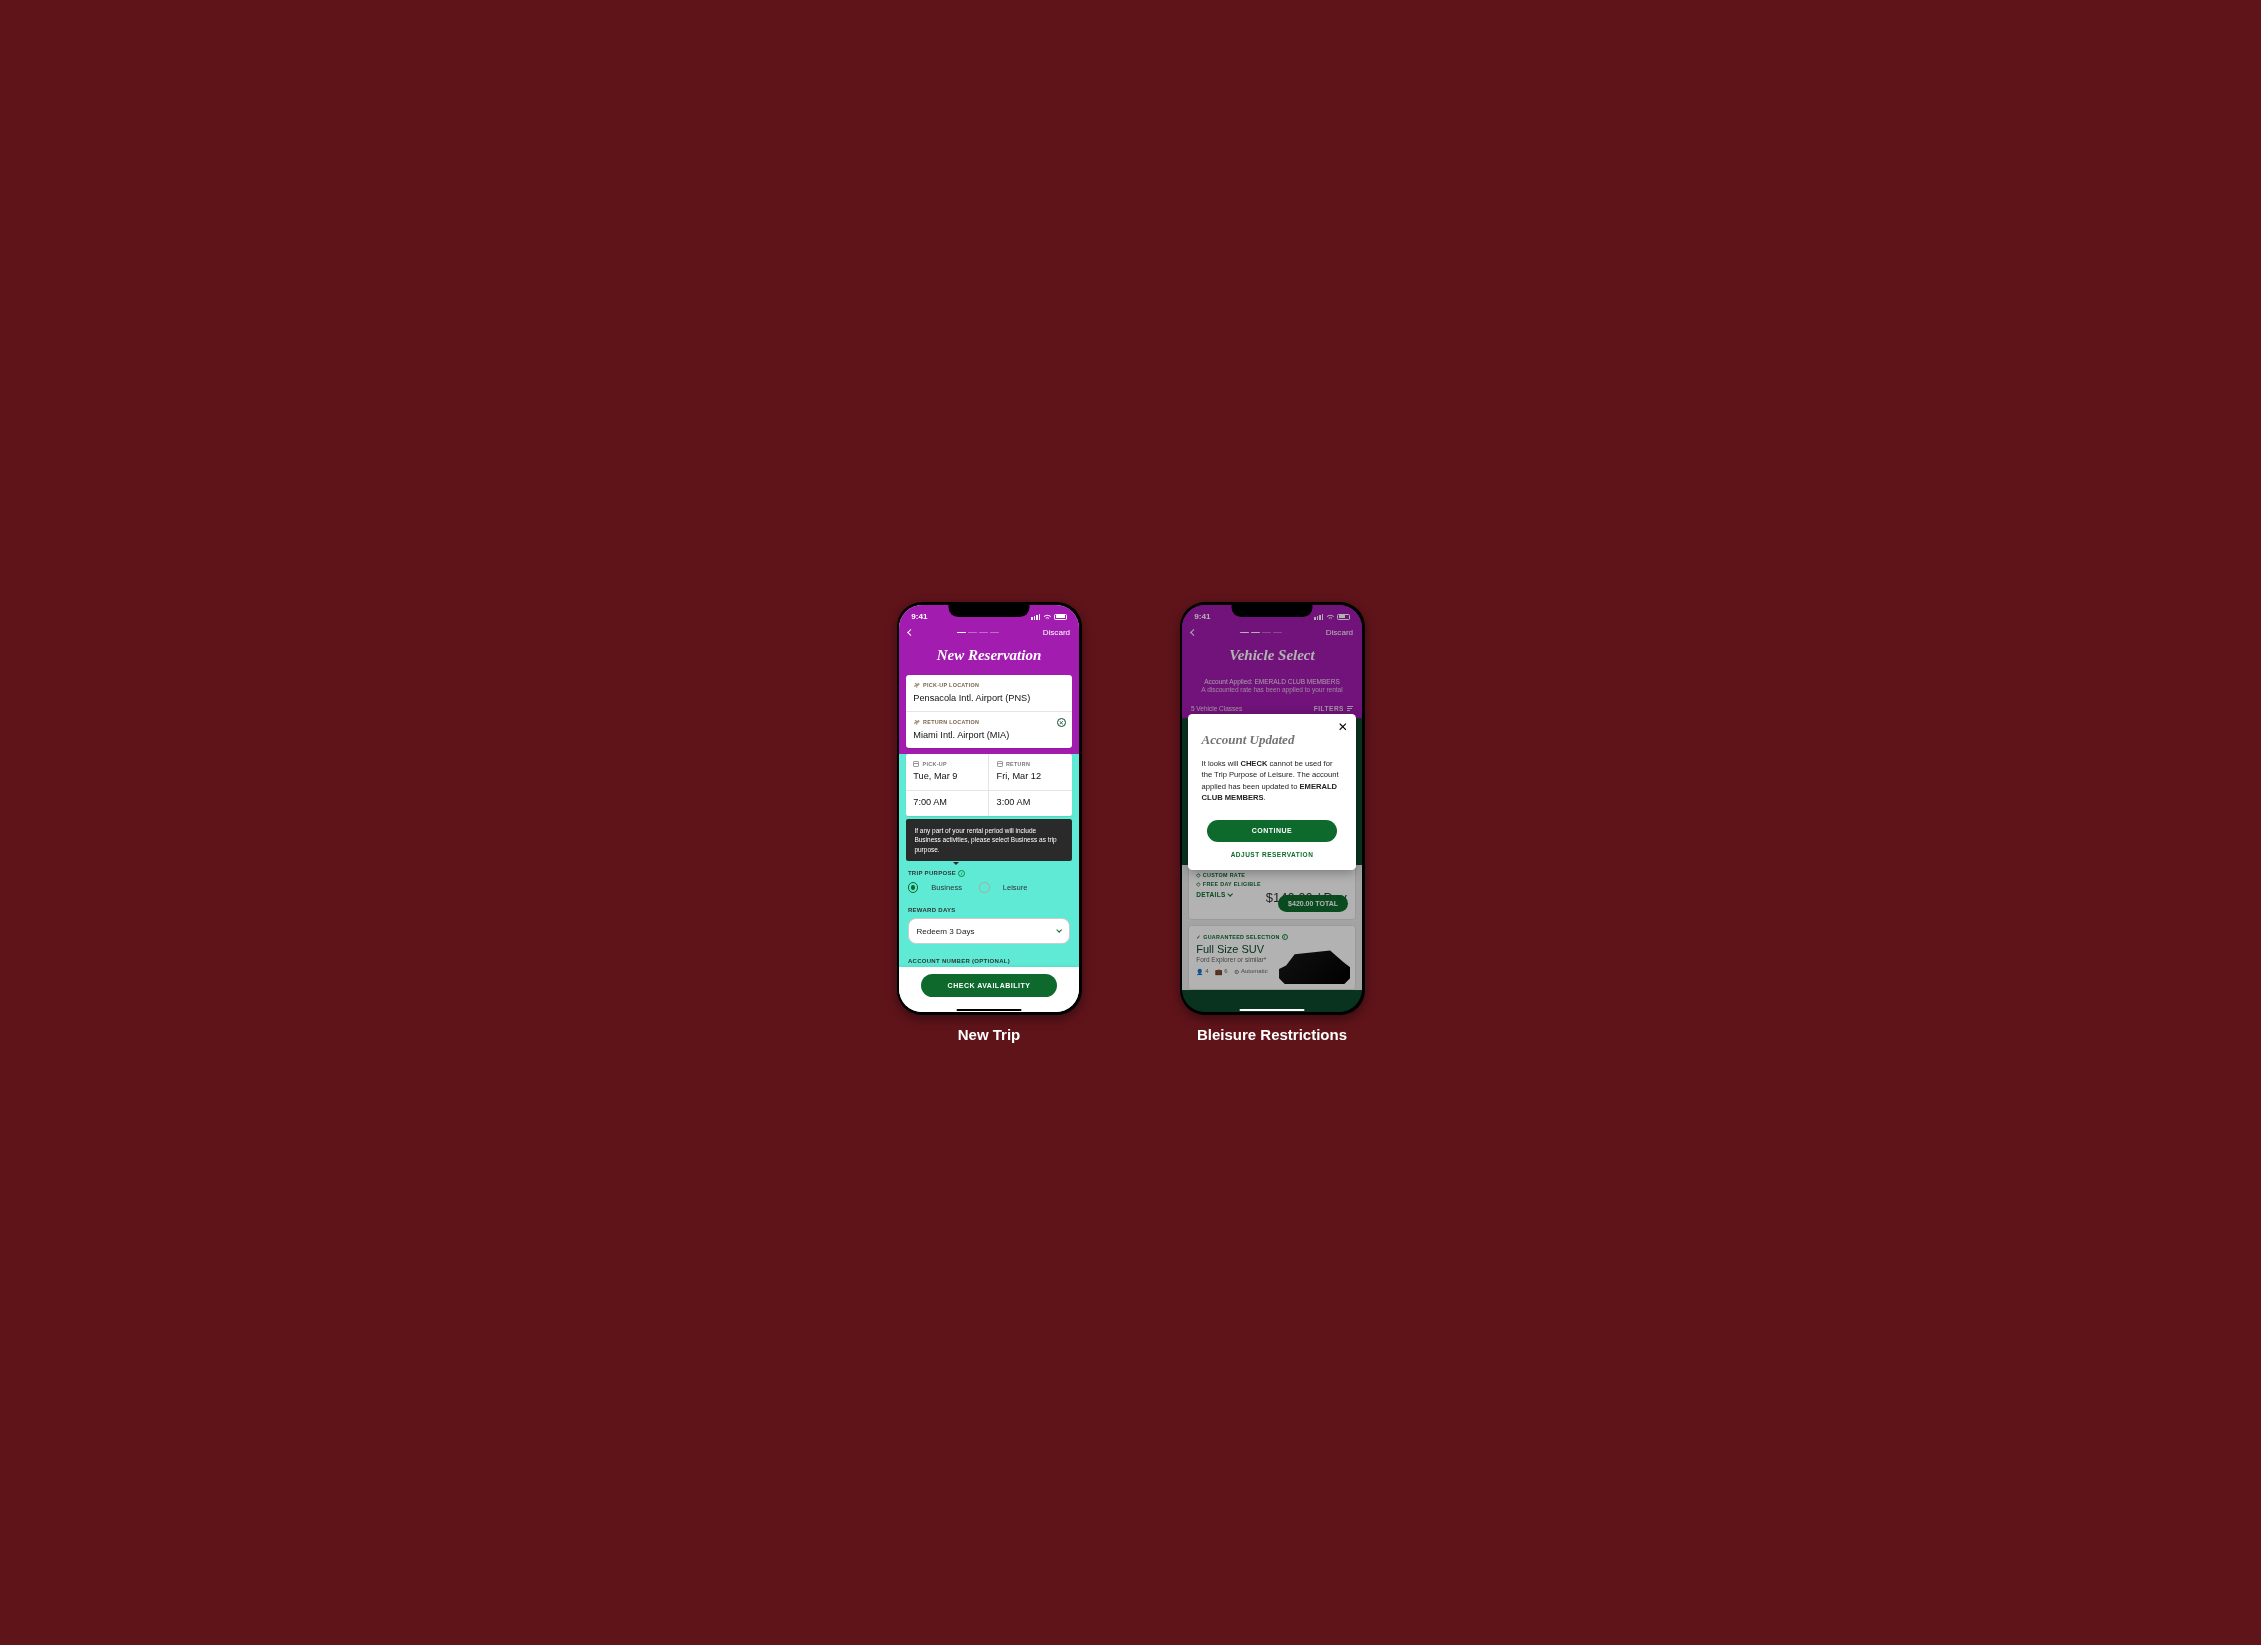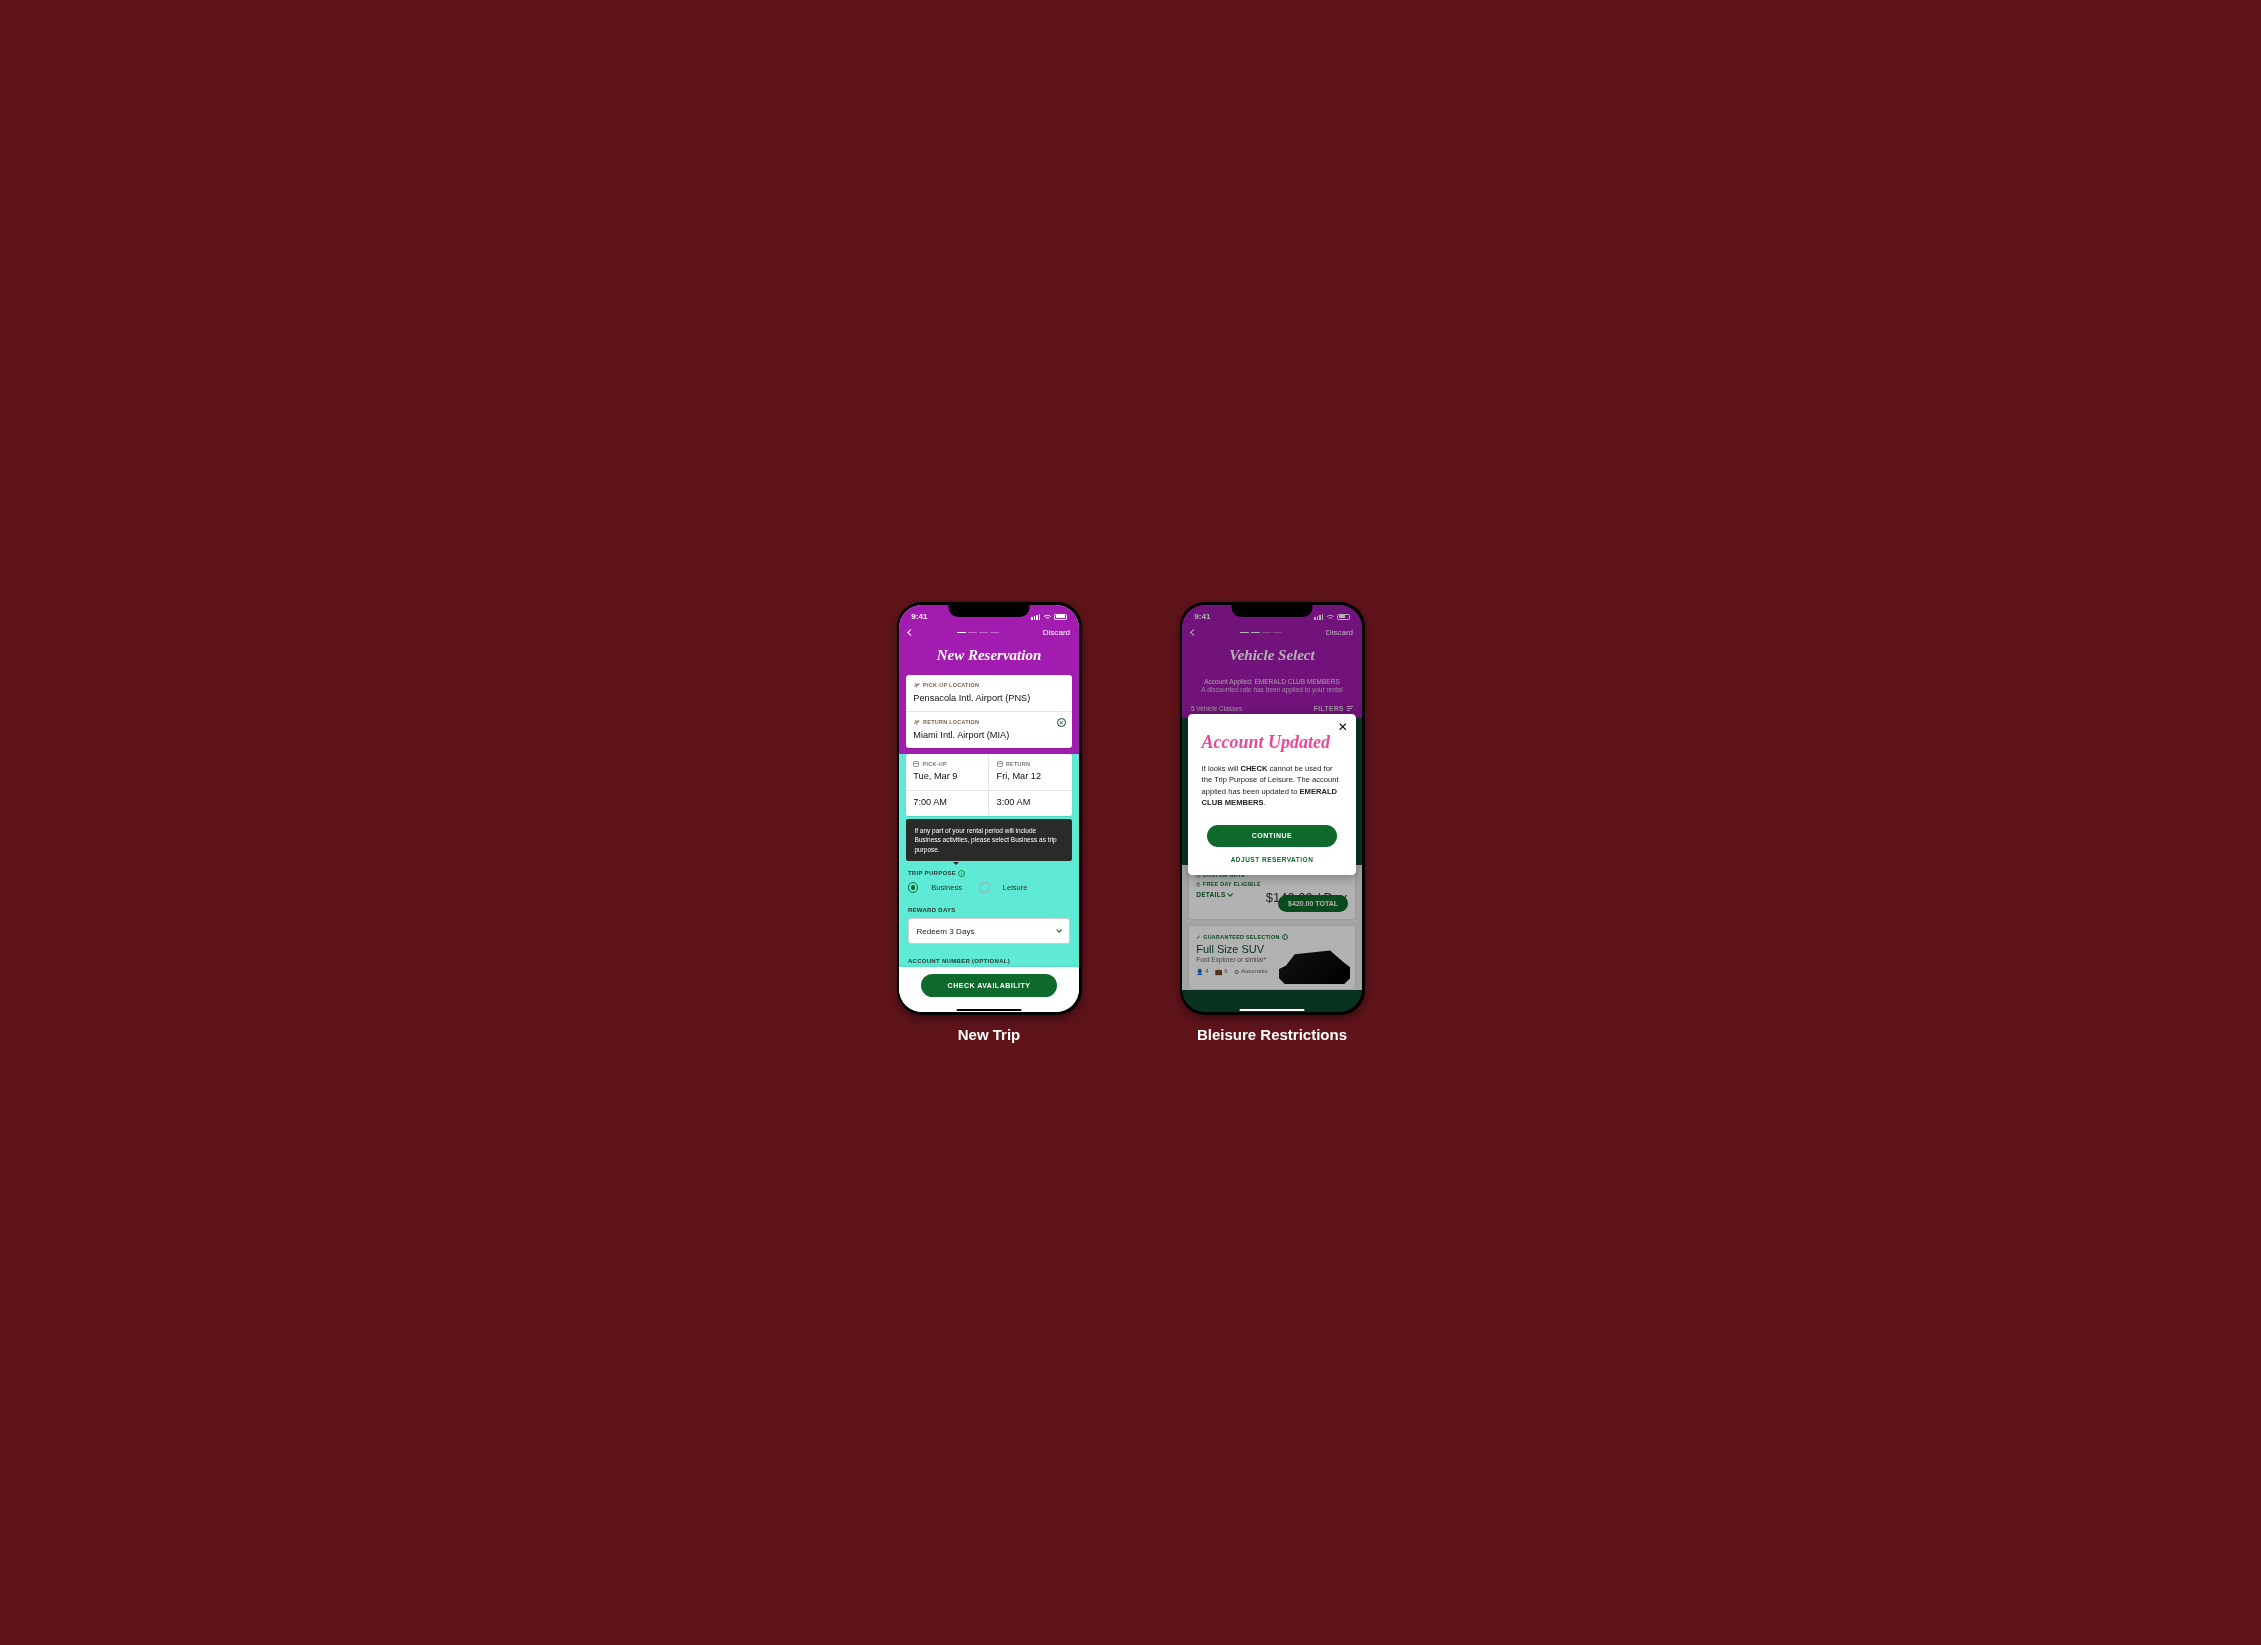--- a/index.html
+++ b/index.html
@@ -265,21 +265,21 @@
 .radio-inner {
   width: 4.9px;
   height: 4.9px;
   border-radius: 50%;
   background: #0d6a2c;
 }
 .select-field {
   margin: 0 8.7px 5.4px;
   background: #fff;
   border: 0.5px solid #ccc;
-  border-radius: 3px;
+  border-radius: 8px;
   padding: 7.6px 7.6px;
   font-size: 8.1px;
   color: #222;
   display: flex;
   justify-content: space-between;
   align-items: center;
 }
 .chevron-down {
   width: 4.3px; height: 4.3px;
   border-right: 1.1px solid #0d6a2c;
@@ -386,22 +386,22 @@
   top: 7.6px;
   right: 8.7px;
   font-size: 12px;
   color: #000;
   line-height: 1;
 }
 .modal-title {
   font-family: Georgia, serif;
   font-style: italic;
   font-weight: 700;
-  font-size: 18px;
-  color: #ec4899;
+  font-size: 13px;
+  color: #737373;
   margin: 6.5px 0 9.8px;
 }
 .modal-body {
   font-size: 7.6px;
   color: #222;
   line-height: 1.5;
   margin-bottom: 16.3px;
 }
 .modal-body .bold { font-weight: 700; }
 .modal-primary {

